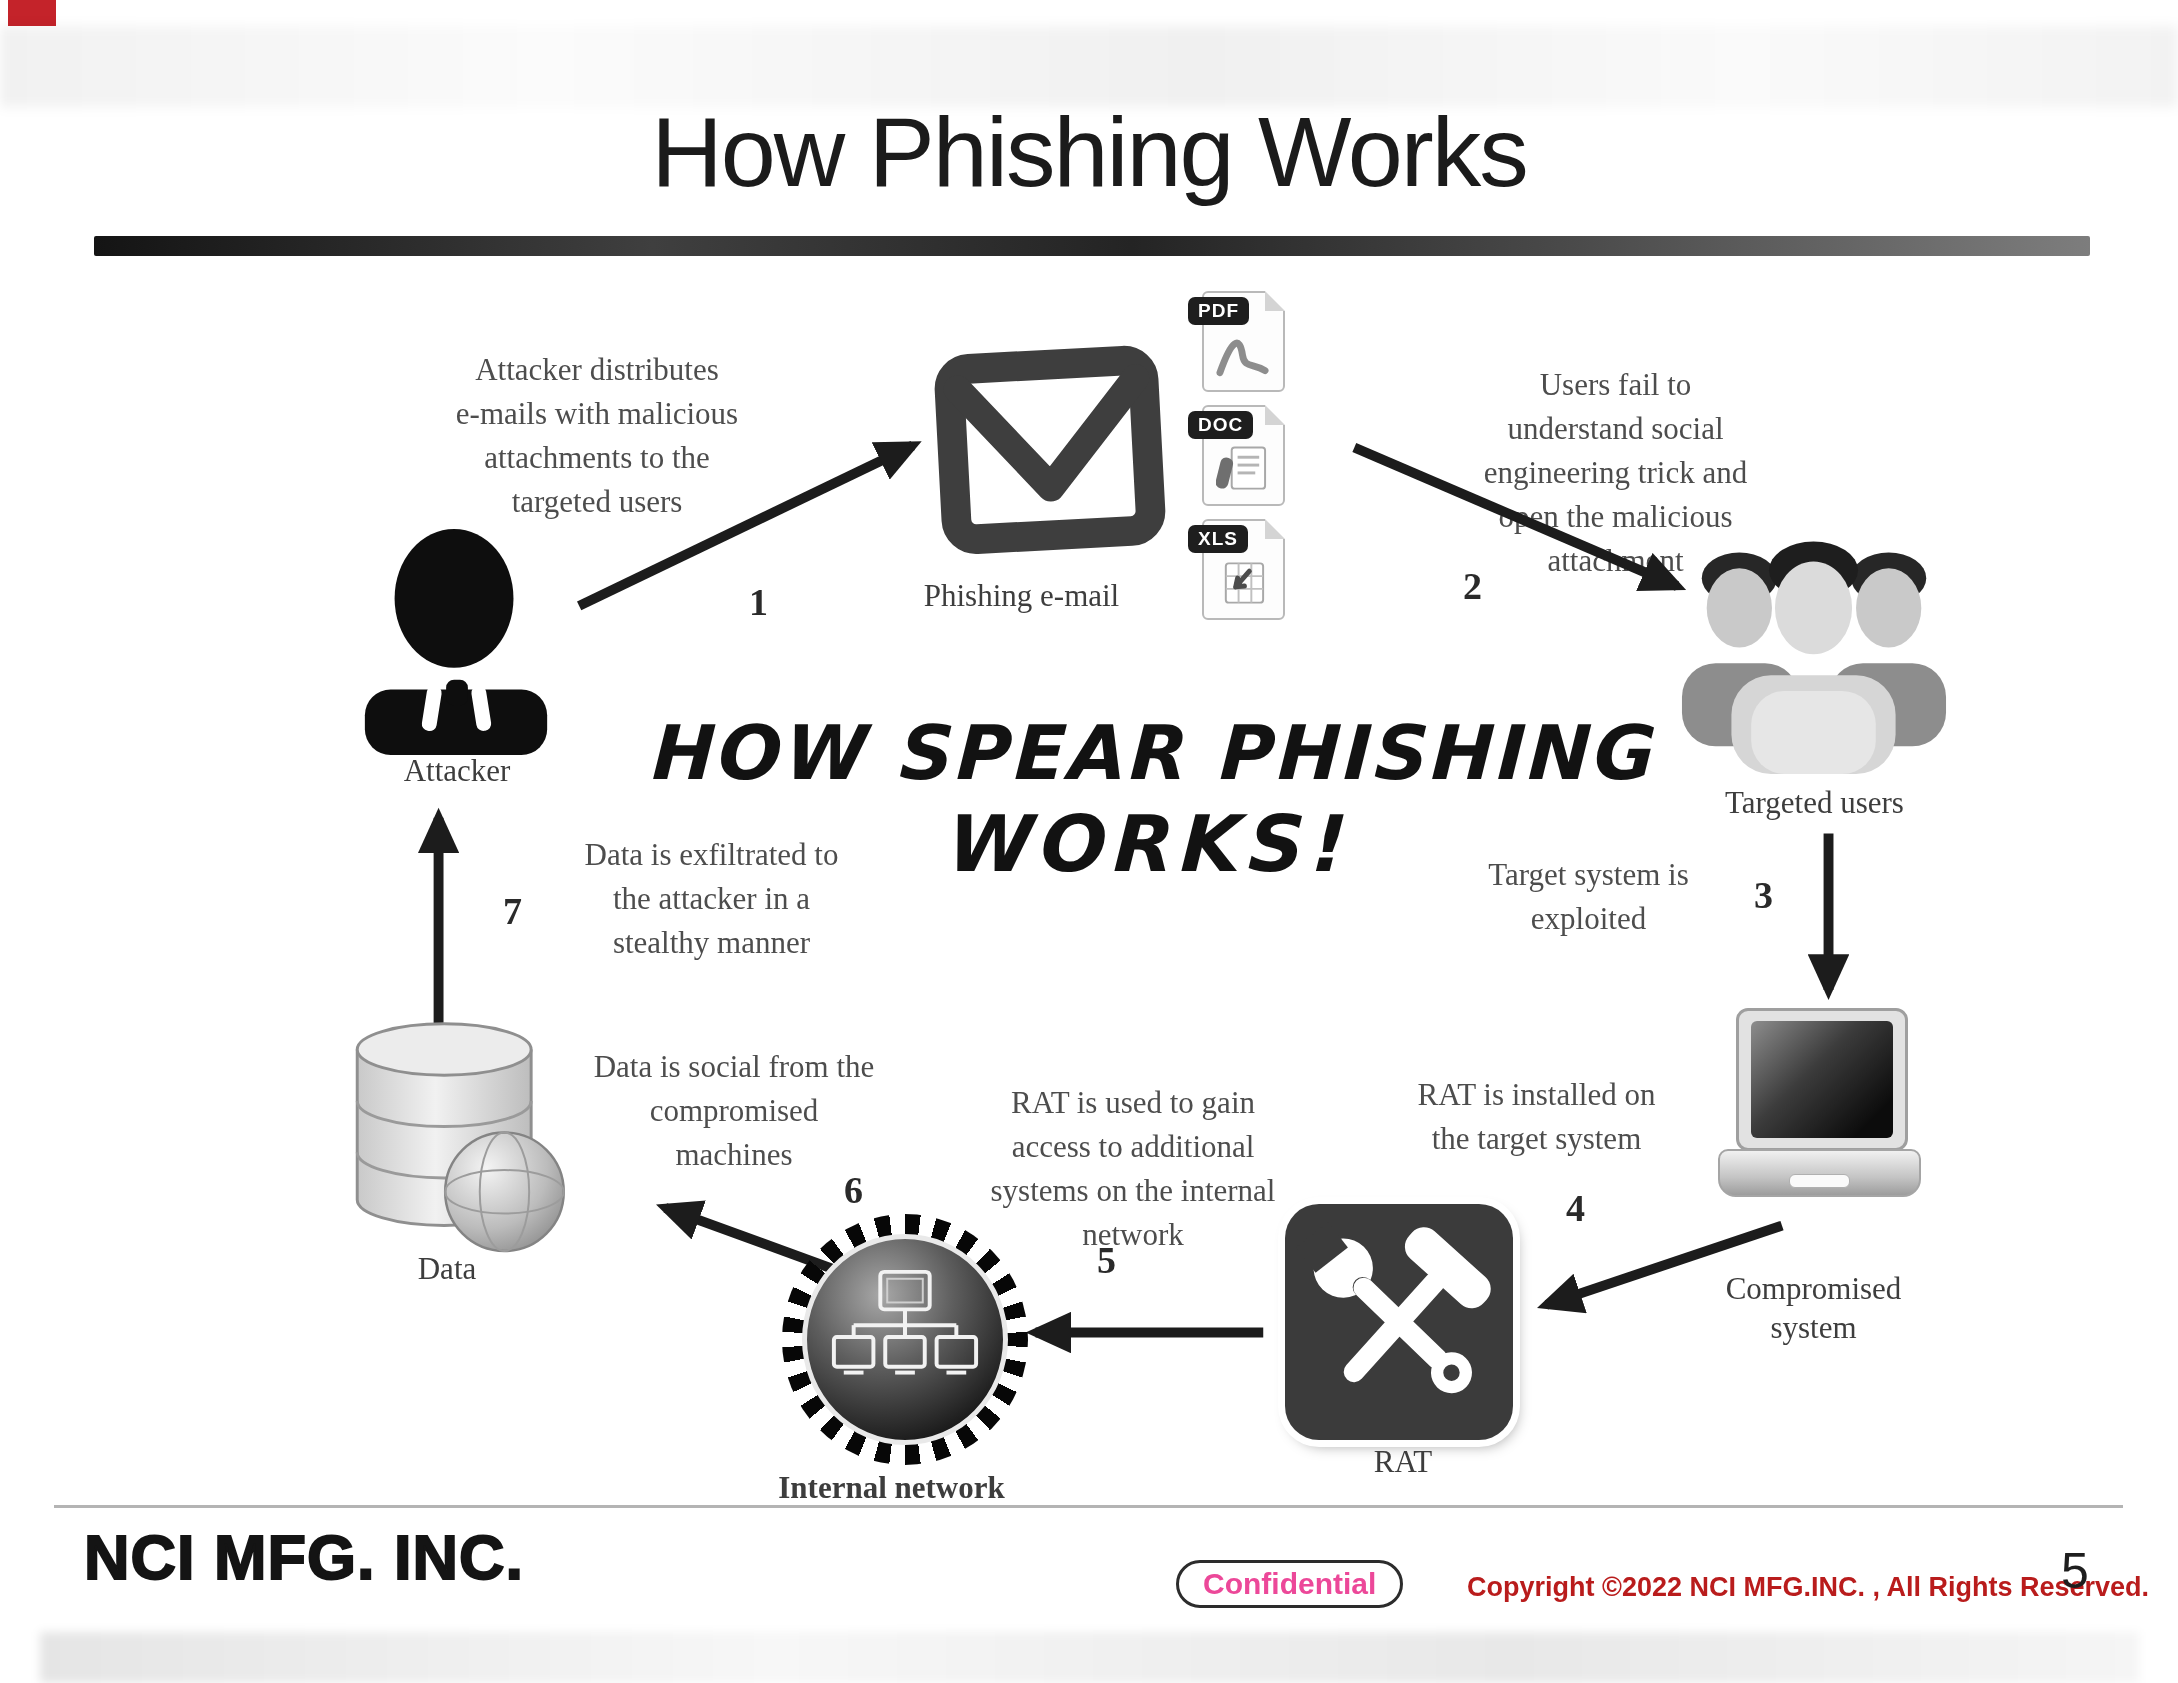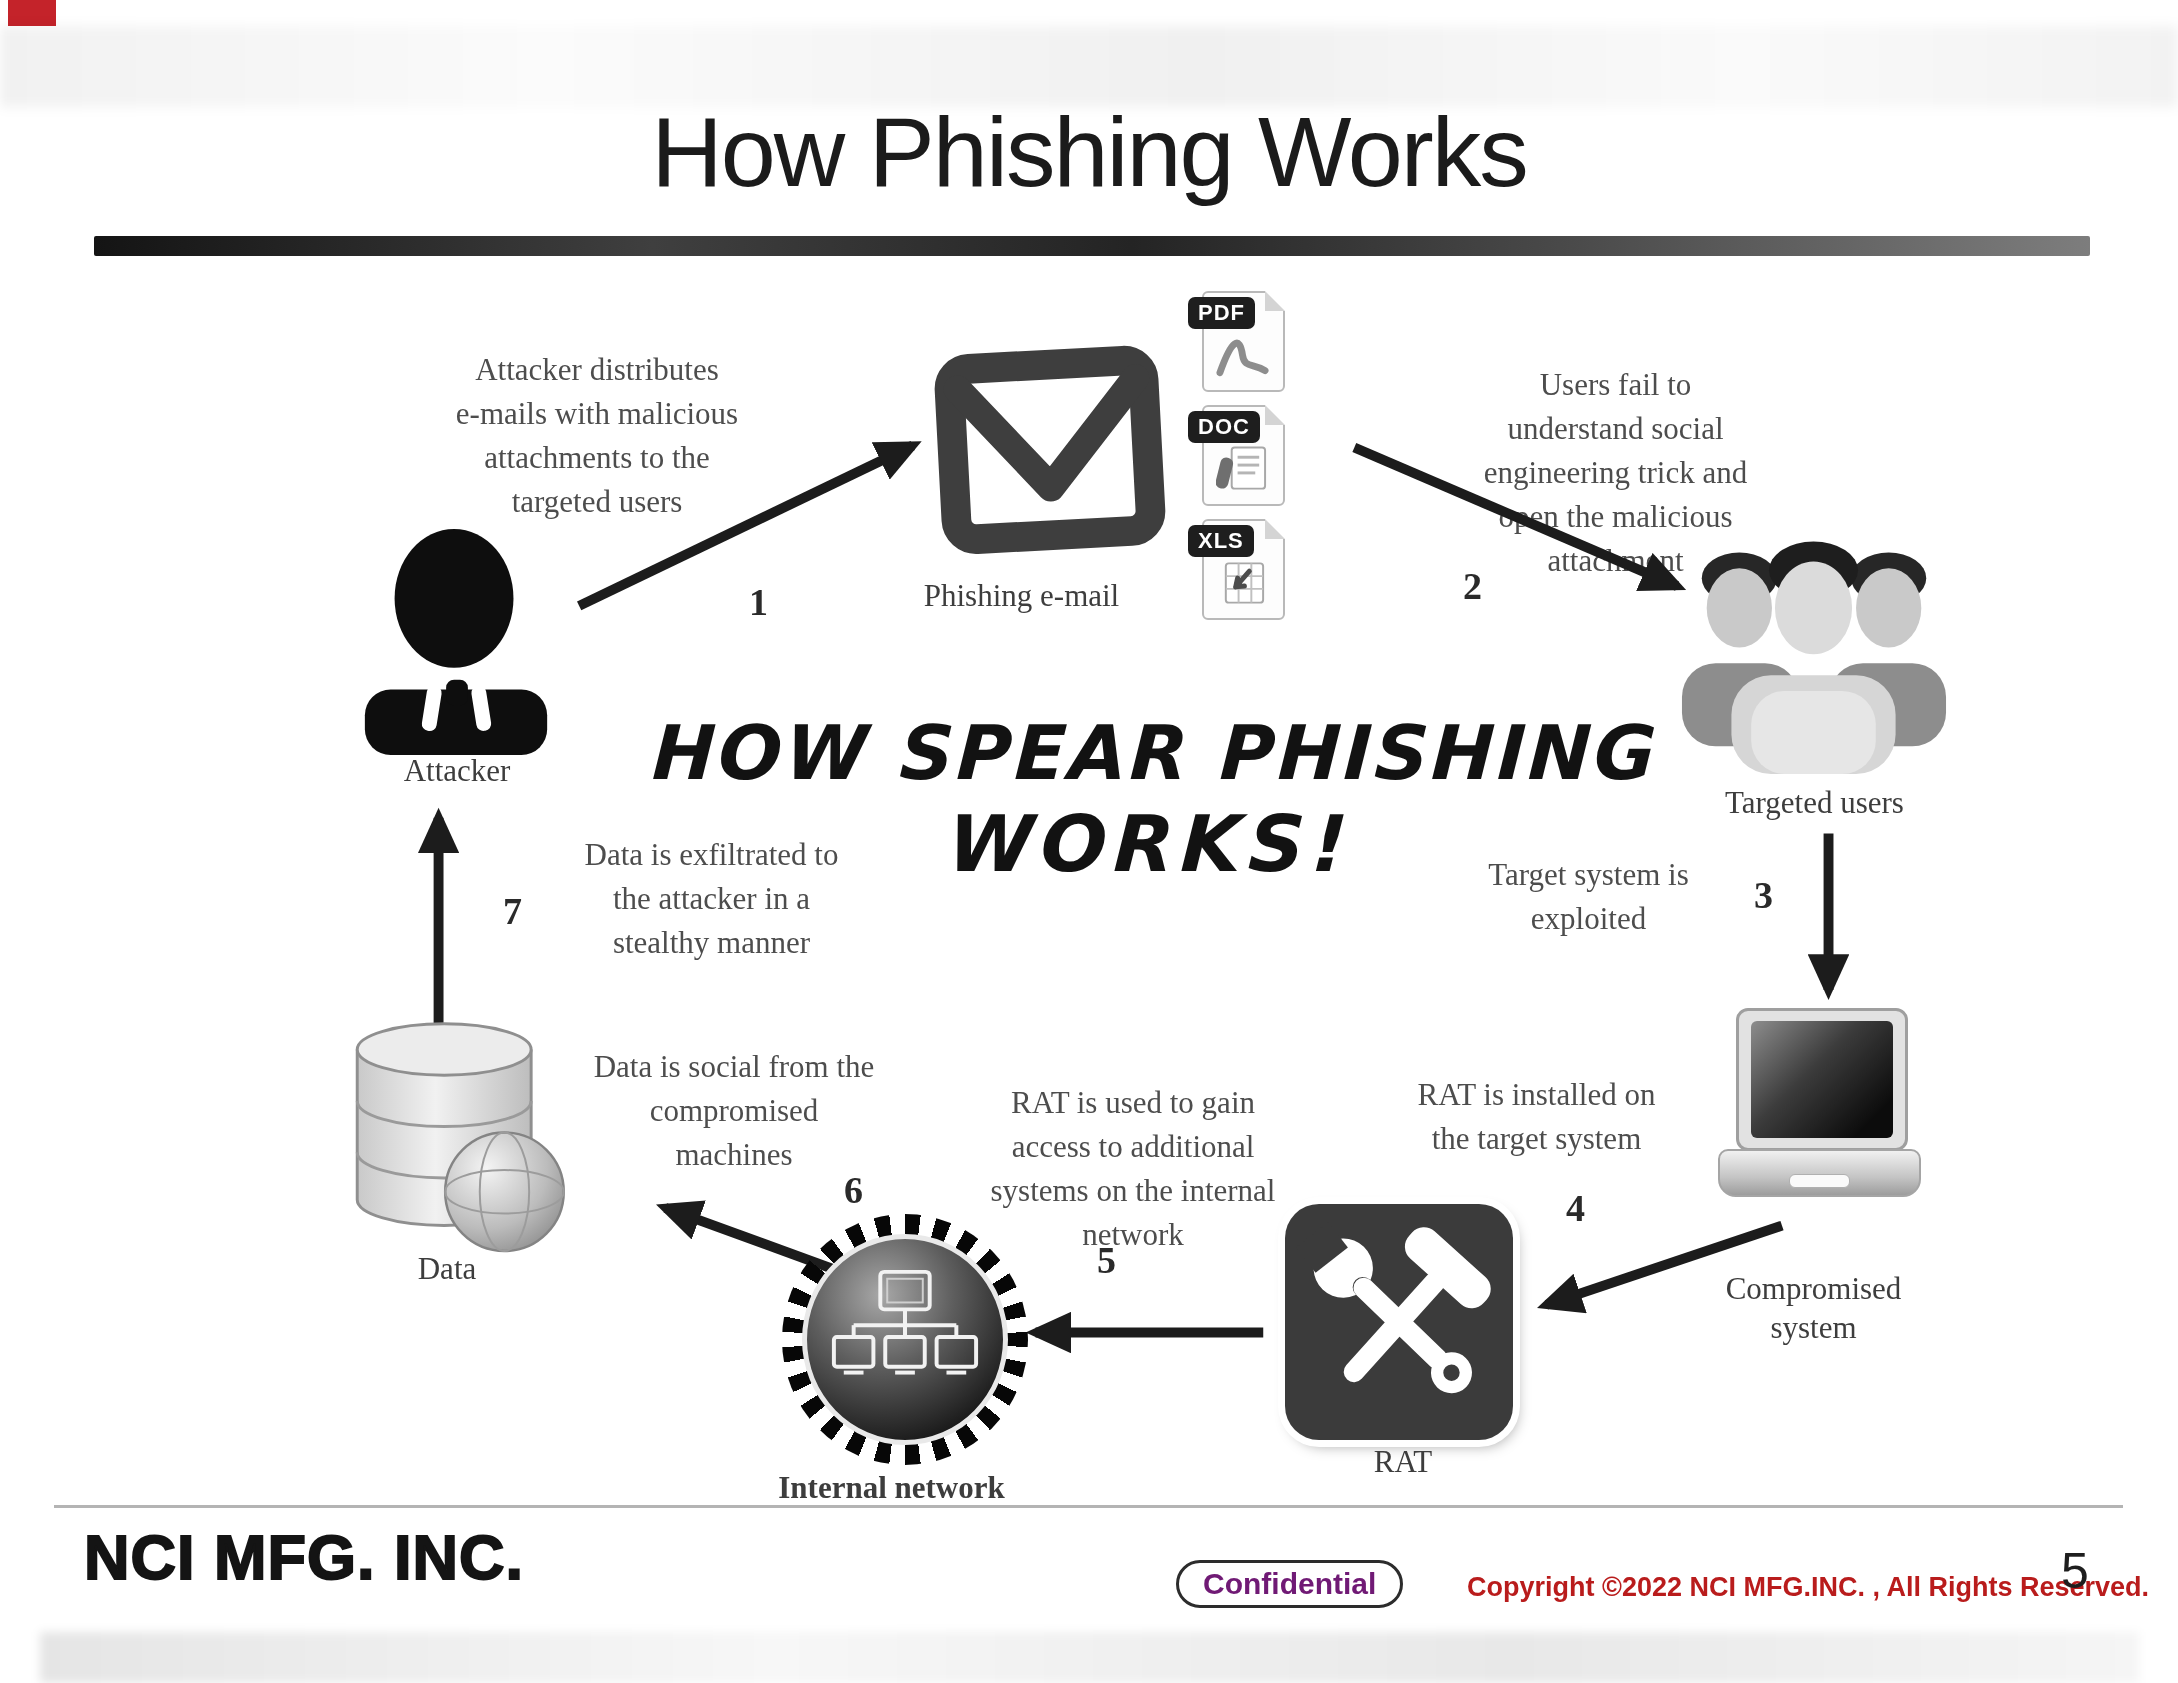--- a/index.html
+++ b/index.html
@@ -37,21 +37,21 @@
   .attacker-ico{position:absolute;left:351px;top:521px;width:213px;height:238px;}
   
   .envelope-ico{position:absolute;left:927px;top:337px;width:243px;height:226px;transform:rotate(-3deg);}
   
   .file-ico{position:absolute;width:103px;height:109px;}
   .file-page{position:absolute;left:14px;top:6px;width:79px;height:97px;background:#fdfdfd;
     border:2px solid #b9b9b9;border-radius:6px;}
   .file-fold{position:absolute;top:-2px;right:-2px;width:0;height:0;
     border-top:20px solid #ffffff;border-left:20px solid #d4d4d4;}
   .file-badge{position:absolute;left:0;top:12px;background:#1e1e1e;color:#fff;
-    font-family:"Liberation Sans",sans-serif;font-weight:bold;font-size:22px;
+    font-family:"Liberation Sans",sans-serif;font-weight:bold;font-size:19px;
     padding:3px 10px;border-radius:7px;letter-spacing:1px;}
   .file-glyph{position:absolute;left:28px;top:46px;width:53px;height:48px;}
   
   .users-ico{position:absolute;left:1678px;top:507px;width:272px;height:269px;}
   
   .laptop-ico{position:absolute;left:1718px;top:1008px;width:203px;height:218px;}
   .lap-screen{position:absolute;left:18px;top:0;width:166px;height:137px;background:#e2e2e2;
     border:3px solid #9f9f9f;border-radius:12px;}
   .lap-screen-inner{position:absolute;left:12px;top:10px;right:12px;bottom:10px;border-radius:6px;
     background:linear-gradient(135deg,#8d8d8d 0%,#3c3c3c 42%,#0c0c0c 85%);}
@@ -71,21 +71,21 @@
     background:radial-gradient(circle at 38% 28%,#a8a8a8 0%,#5e5e5e 38%,#161616 82%);
     border:5px solid #e9e9e9;}
   .net-svg{position:absolute;left:44px;top:46px;width:158px;height:158px;}
   
   .data-ico{position:absolute;left:343px;top:1010px;width:233px;height:249px;}
   
   .footline{position:absolute;left:54px;top:1505px;width:2069px;height:3px;background:#b4b4b4;}
   .company{position:absolute;left:84px;top:1521px;font-family:"Liberation Sans",sans-serif;
     font-size:63px;font-weight:bold;color:#141414;-webkit-text-stroke:2px #141414;letter-spacing:1px;}
   .confidential{position:absolute;left:1176px;top:1560px;border:3px solid #2c2c2c;border-radius:24px;
-    padding:4px 24px;font-family:"Liberation Sans",sans-serif;font-weight:bold;font-size:30px;color:#701a75;}
+    padding:4px 24px;font-family:"Liberation Sans",sans-serif;font-weight:bold;font-size:30px;color:#ec4899;}
   .copyright{position:absolute;left:1467px;top:1572px;font-family:"Liberation Sans",sans-serif;
     font-weight:bold;font-size:27px;color:#b91c1c;}
   .pagenum{position:absolute;left:2061px;top:1542px;font-family:"Liberation Sans",sans-serif;
     font-size:50px;color:#1e1e1e;}
 </style>
 </head>
 <body>
 
 <div class="red-mark"></div>
 <div class="smudge-top"></div>

